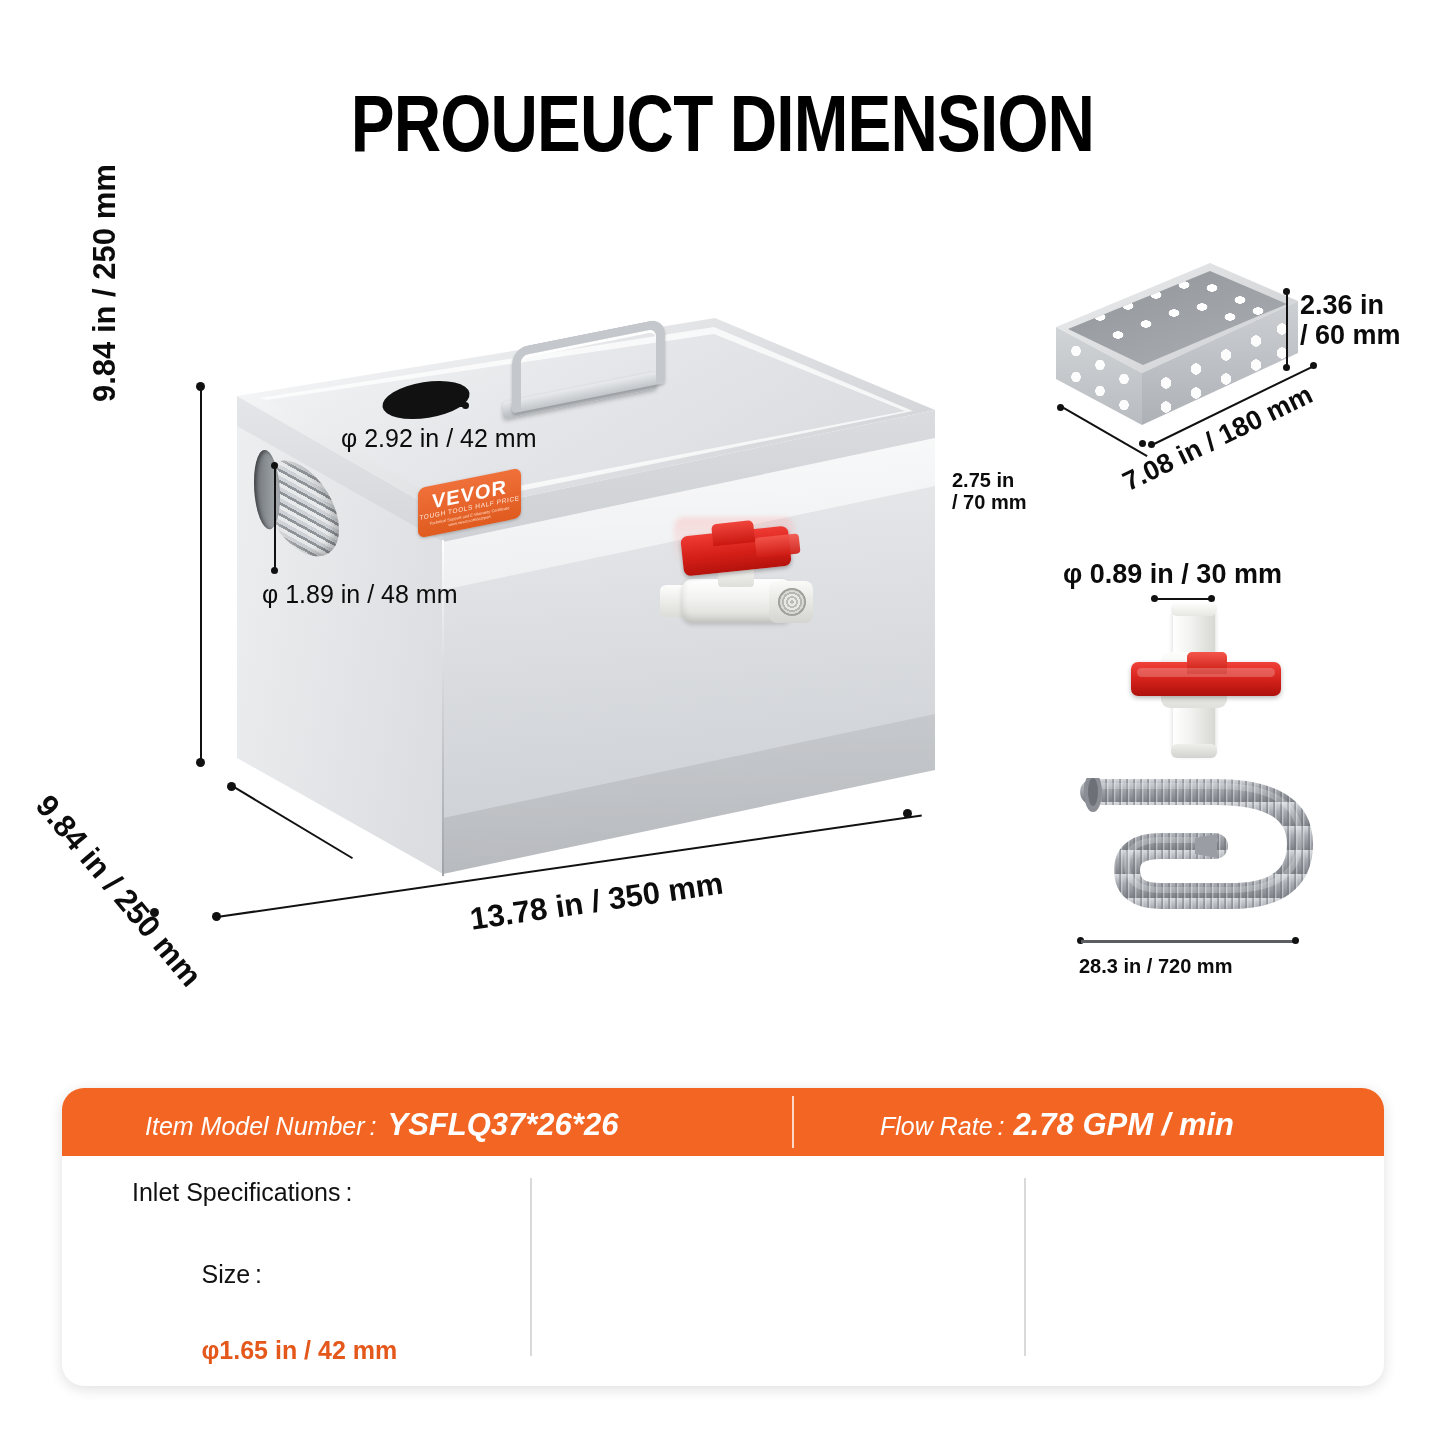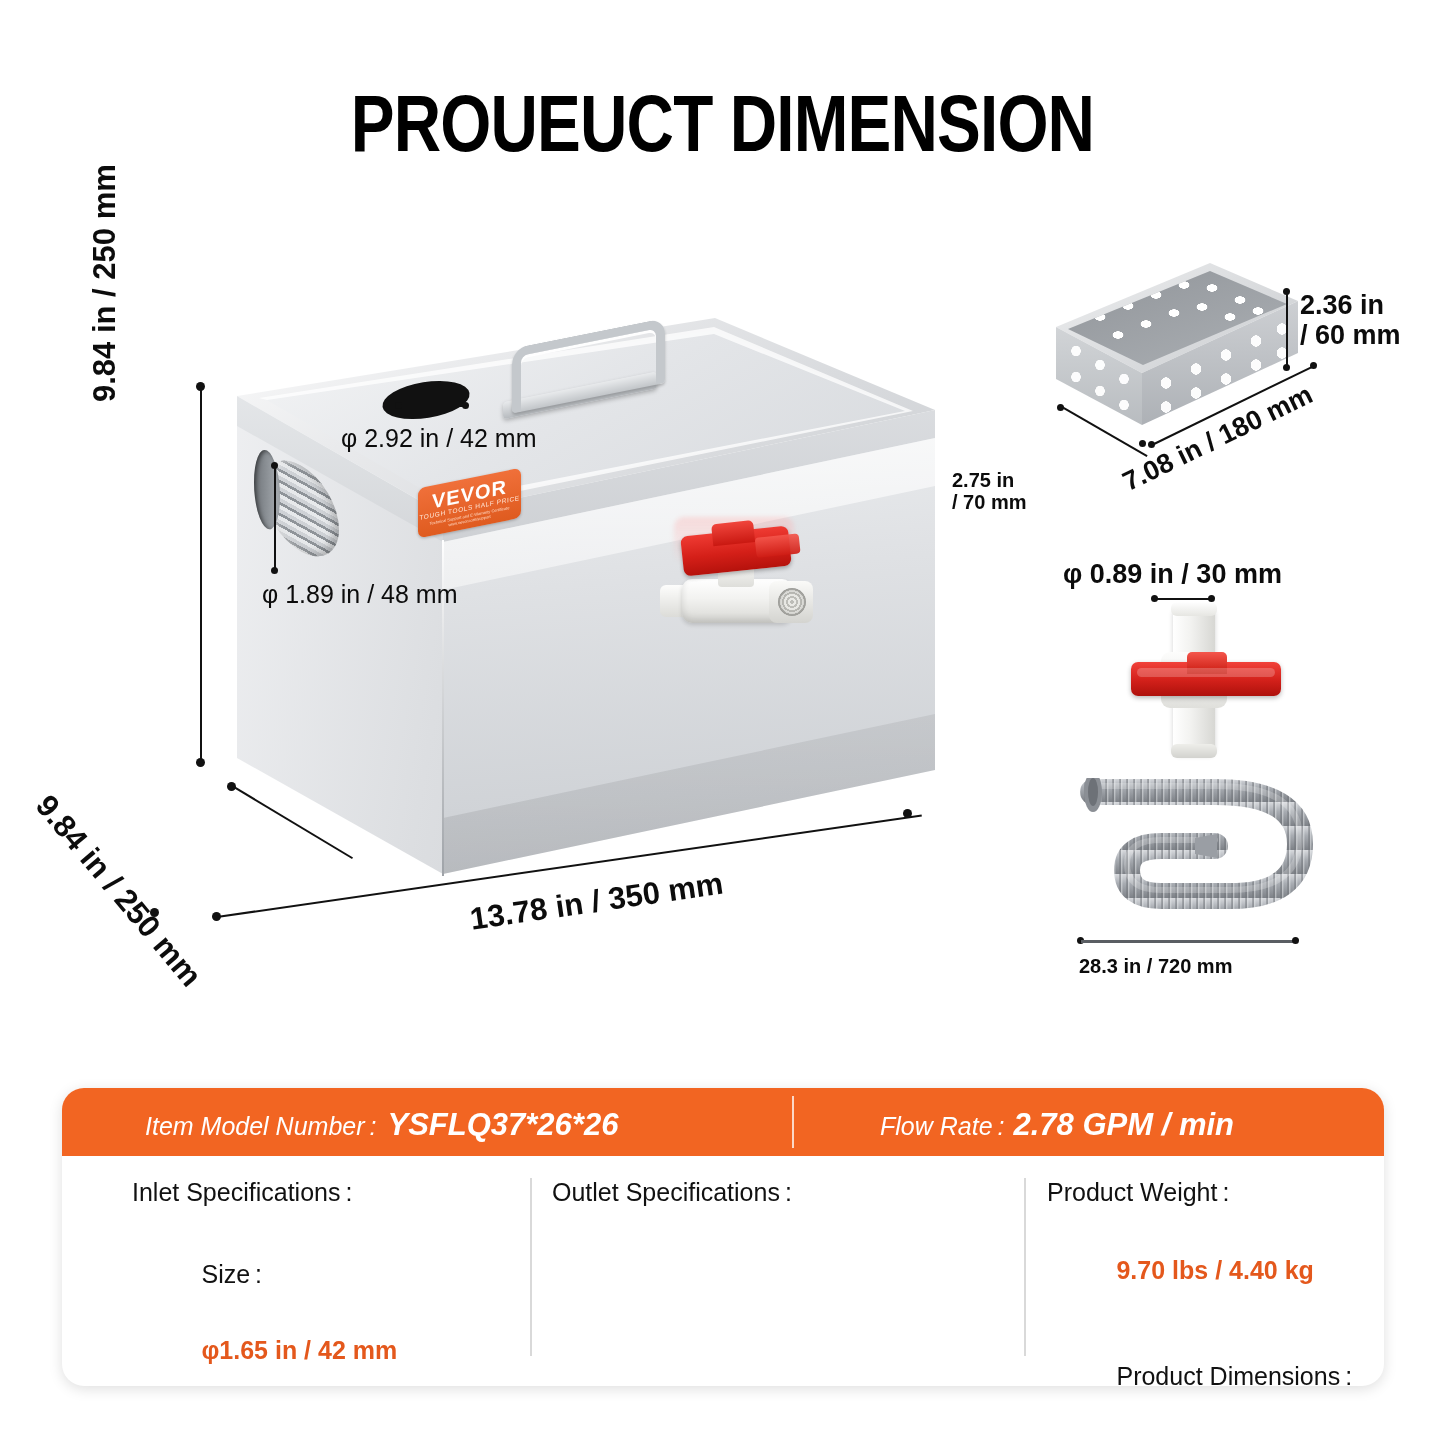--- a/index.html
+++ b/index.html
@@ -545,30 +545,19 @@
         <h4>Inlet Specifications :</h4>
         <div class="row">
           <span class="k">Size :</span>
           <span style="display:inline-block;width:13px;"></span>
           <span class="v">φ1.65 in / 42 mm</span>
         </div>
 
       </div>
 
       <div class="col col-2">
-        <h4>Outlet Specifications :</h4>
 
       </div>
 
-      <div class="col col-3">
-        <h4>Product Weight :</h4>
-        <div class="row">
-          <span class="vbig">9.70 lbs / 4.40 kg</span>
-        </div>
-        <div class="row">
-          <span class="kbig">Product Dimensions :</span>
-        </div>
-
-      </div>
     </div>
   </div>
 
 </div>
 
 </body></html>

